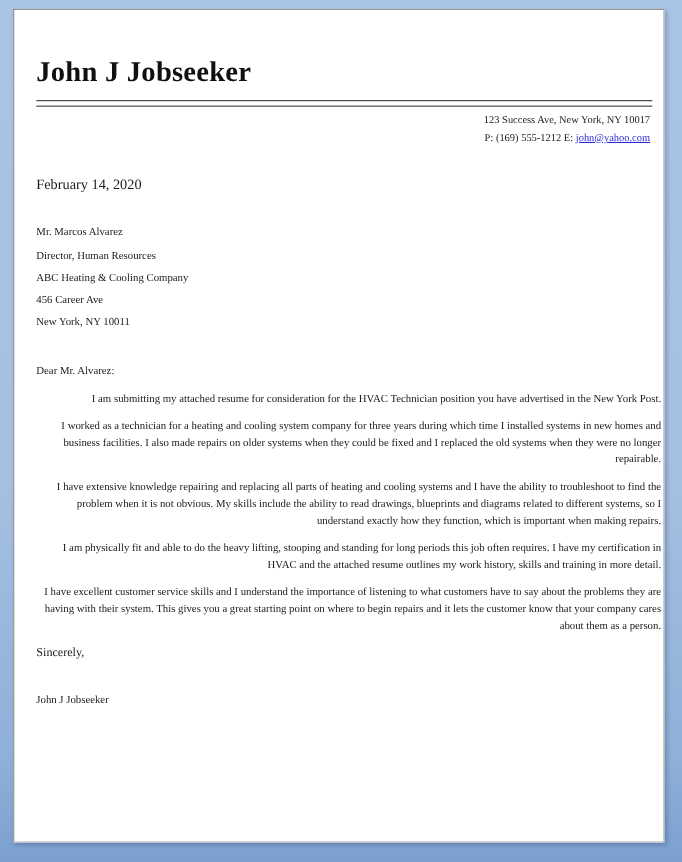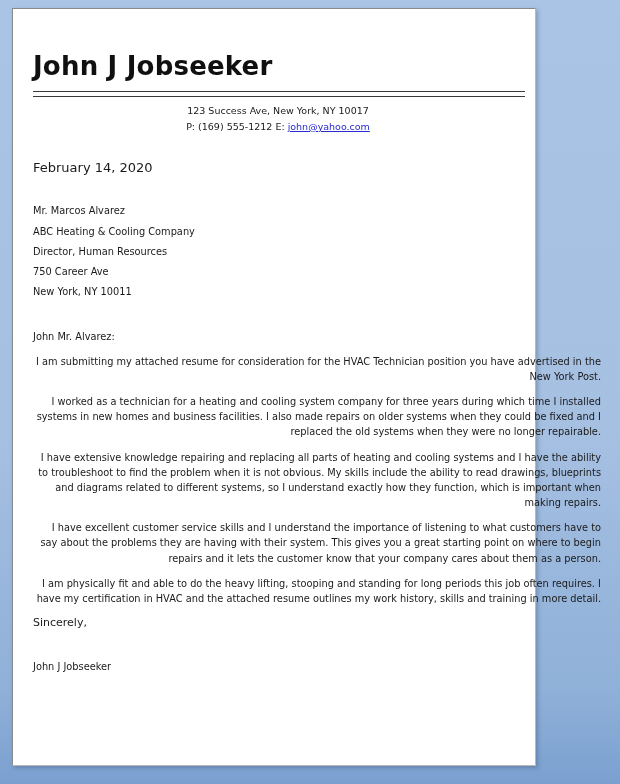--- a/index.html
+++ b/index.html
@@ -13,22 +13,23 @@
     overflow: hidden;
     background: linear-gradient(to bottom, #aac4e6 0%, #a6c0e2 55%, #8fb0d8 88%, #7ba0d0 100%);
     font-family: "DejaVu Sans", "Liberation Sans", sans-serif;
   }
 
   
   .page-wrap {
     position: absolute;
     left: 12px;
     top: 8px;
-    width: 524px;
+    width: 592px;
     height: 758px;
+    font-family: Liberation Serif, serif;
   }
   .page {
     position: relative;
     width: 100%;
     height: 100%;
     background: #ffffff;
     border-top: 1px solid #8a8a8a;
     border-left: 1px solid #8a8a8a;
     border-right: 1px solid #b8b8b8;
     border-bottom: 1px solid #b8b8b8;
@@ -53,21 +54,21 @@
     line-height: 1.0;
   }
   .rule-double {
     margin-top: 12px;
     height: 4px;
     border-top: 1px solid #3a3a3a;
     border-bottom: 1px solid #3a3a3a;
     background: #ffffff;
   }
   .contact-block {
-    text-align: center;
+    text-align: right;
     margin-top: 6px;
     padding-right: 2px;
   }
   .contact-line {
     font-size: 9.5px;
     color: #1a1a1a;
     line-height: 1.65;
     white-space: nowrap;
   }
   .email-link {
@@ -130,34 +131,34 @@
 
       <div class="contact-block">
         <div class="contact-line">123 Success Ave, New York, NY 10017</div>
         <div class="contact-line"><span>P: (169) 555-1212 </span><span>E: </span><span class="email-link">john@yahoo.com</span></div>
       </div>
 
       <div class="letter-date">February 14, 2020</div>
 
       <div class="recipient-block">
         <div class="recipient-line">Mr. Marcos Alvarez</div>
+        <div class="recipient-line">Director, Human Resources</div>
         <div class="recipient-line">ABC Heating &amp; Cooling Company</div>
-        <div class="recipient-line">Director, Human Resources</div>
-        <div class="recipient-line">750 Career Ave</div>
+        <div class="recipient-line">456 Career Ave</div>
         <div class="recipient-line">New York, NY 10011</div>
       </div>
 
-      <div class="salutation">John Mr. Alvarez:</div>
+      <div class="salutation">Dear Mr. Alvarez:</div>
 
       <div class="body-paragraphs">
         <p class="body-paragraph">I am submitting my attached resume for consideration for the HVAC Technician position you have advertised in the New York Post.</p>
         <p class="body-paragraph">I worked as a technician for a heating and cooling system company for three years during which time I installed systems in new homes and business facilities. I also made repairs on older systems when they could be fixed and I replaced the old systems when they were no longer repairable.</p>
         <p class="body-paragraph">I have extensive knowledge repairing and replacing all parts of heating and cooling systems and I have the ability to troubleshoot to find the problem when it is not obvious. My skills include the ability to read drawings, blueprints and diagrams related to different systems, so I understand exactly how they function, which is important when making repairs.</p>
+        <p class="body-paragraph">I am physically fit and able to do the heavy lifting, stooping and standing for long periods this job often requires. I have my certification in HVAC and the attached resume outlines my work history, skills and training in more detail.</p>
         <p class="body-paragraph">I have excellent customer service skills and I understand the importance of listening to what customers have to say about the problems they are having with their system. This gives you a great starting point on where to begin repairs and it lets the customer know that your company cares about them as a person.</p>
-        <p class="body-paragraph">I am physically fit and able to do the heavy lifting, stooping and standing for long periods this job often requires. I have my certification in HVAC and the attached resume outlines my work history, skills and training in more detail.</p>
       </div>
 
       <div class="closing">Sincerely,</div>
 
       <div class="signature-name">John J Jobseeker</div>
 
     </div>
   </div>
 </div>
 

